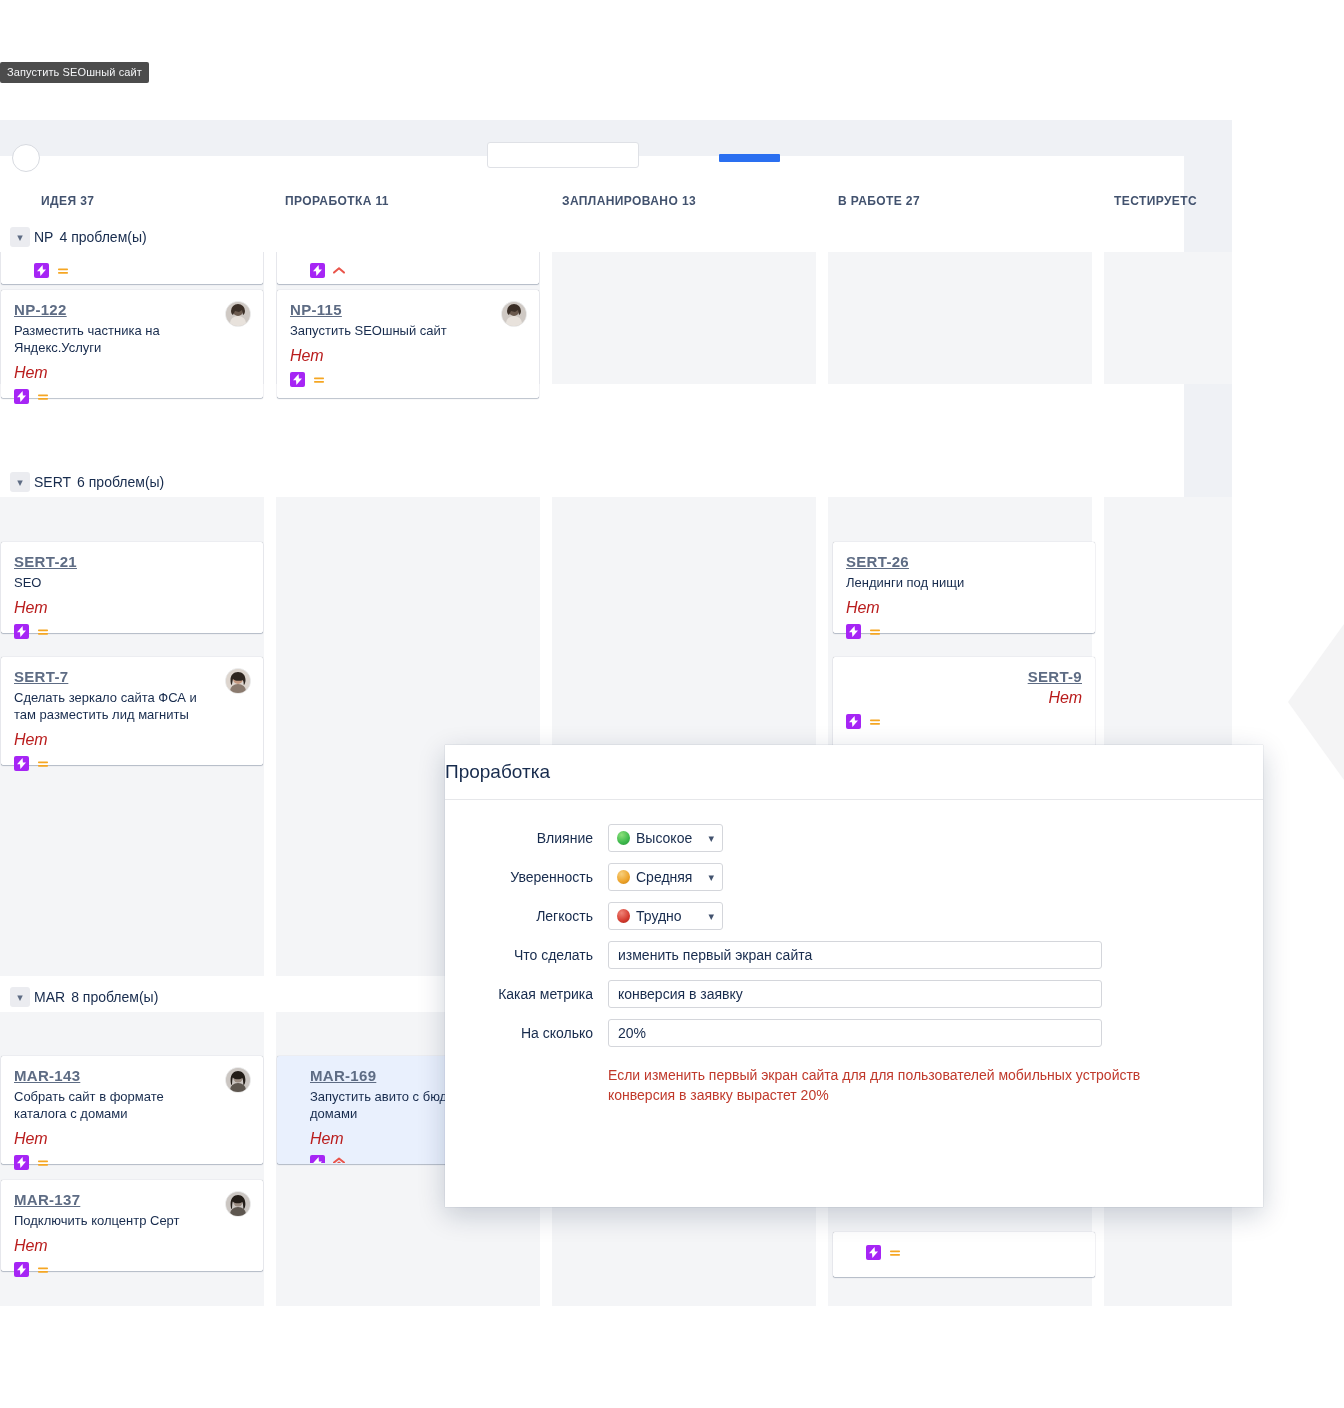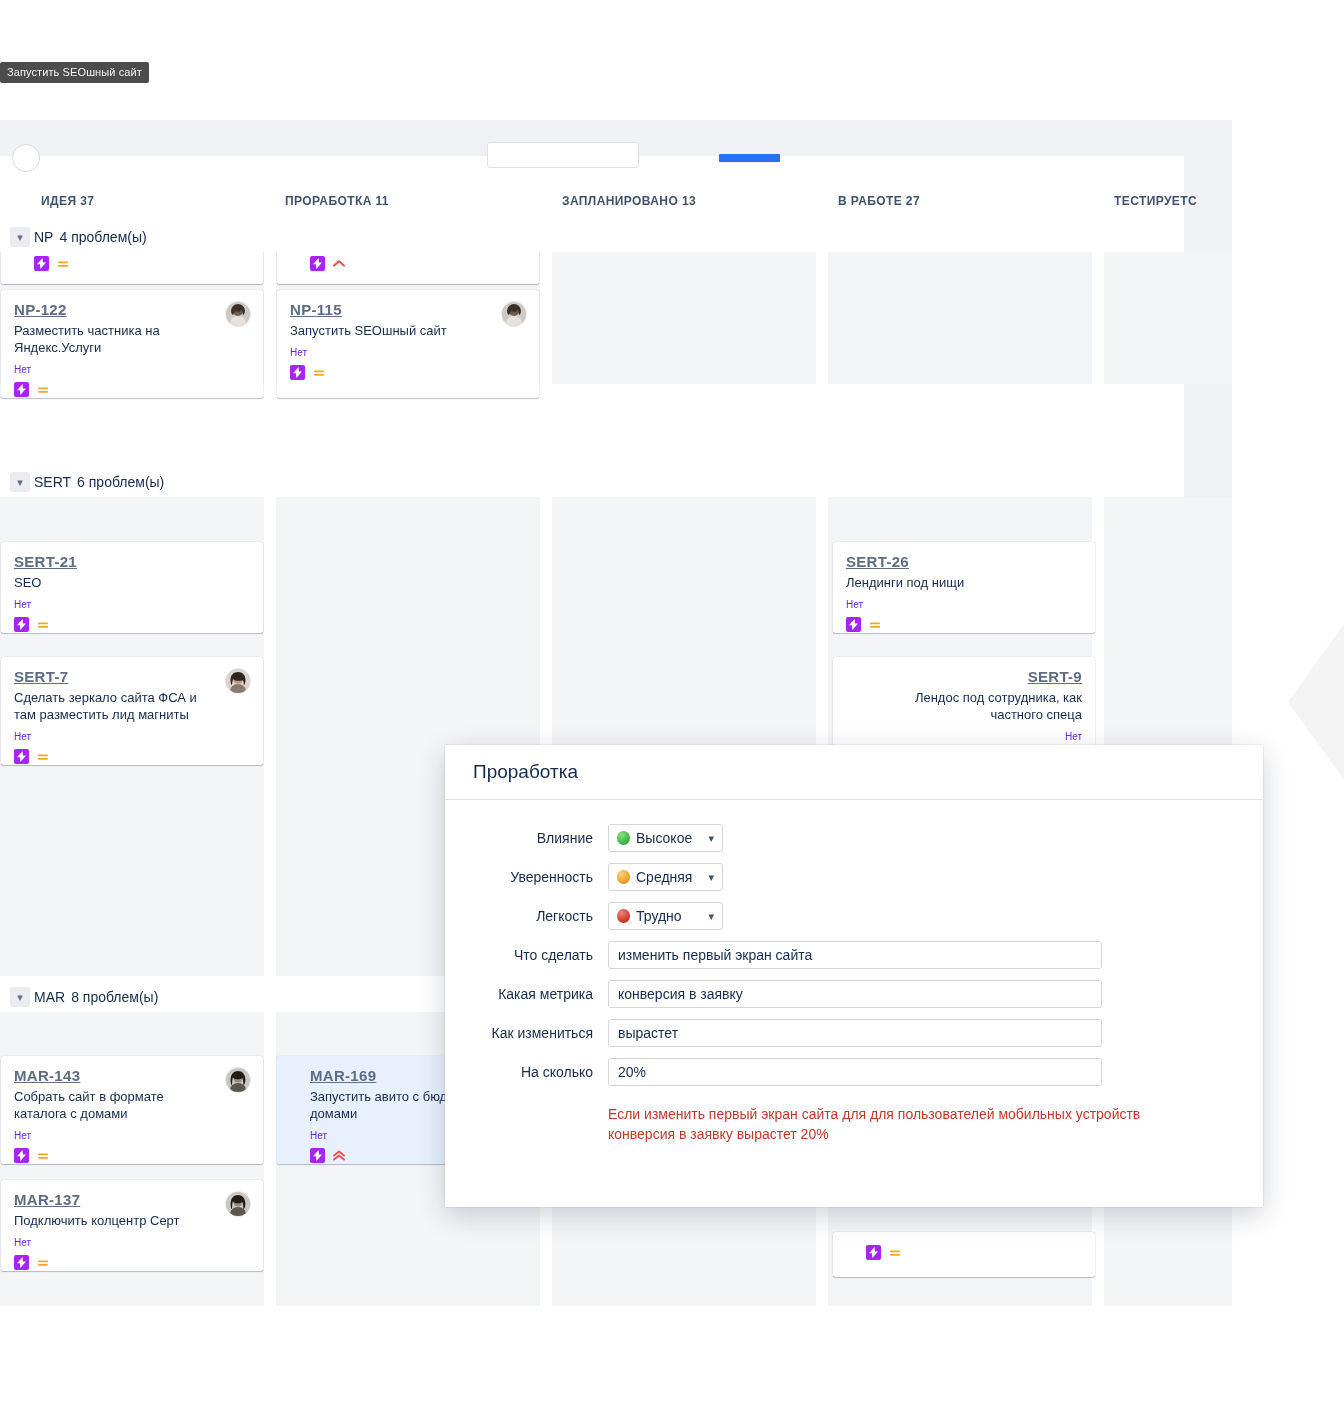--- a/index.html
+++ b/index.html
@@ -94,21 +94,21 @@
   .card-key{
     font-size:15px;font-weight:bold;color:#5e6c84;letter-spacing:.3px;
     margin-bottom:4px;
     text-decoration:underline;
   }
   .card-title{
     font-size:13px;line-height:17px;color:#172b4d;margin-bottom:8px;
     white-space:pre-line;
   }
   .card-sub{
-    font-size:10px;color:#6d28d9;margin-bottom:7px;
+    font-size:16px;font-style:italic;color:#b91c1c;margin-bottom:7px;
   }
   .card-meta{display:flex;align-items:center;gap:7px;}
   .avatar{
     position:absolute;right:11px;top:10px;width:24px;height:24px;
     border-radius:50%;overflow:hidden;background:#d8d8d8;
     border:1px solid #ececec;
   }
   .avatar svg{display:block;}
 
   
@@ -129,21 +129,21 @@
 
   
   #modal{
     position:absolute;left:445px;top:745px;width:818px;height:462px;
     background:#ffffff;
     box-shadow:0 8px 26px rgba(9,30,66,.20),0 0 1px rgba(9,30,66,.28);
     z-index:80;
   }
   #modal-header{
     height:55px;border-bottom:1px solid #e6e7ea;
-    display:flex;align-items:center;padding-left:28px;box-sizing:border-box;
+    display:flex;align-items:center;box-sizing:border-box;
   }
   #modal-title{font-size:19px;color:#172b4d;font-weight:400;}
   #modal-body{padding:24px 0 0 0;}
   .frow{
     display:flex;align-items:center;margin-bottom:11px;
   }
   .flabel{
     width:163px;text-align:right;padding-right:15px;box-sizing:border-box;
     font-size:14px;color:#172b4d;
   }
@@ -368,22 +368,20 @@
           <svg width="14" height="14" viewBox="0 0 14 14">
               <rect x="2" y="4.5" width="10" height="1.8" rx=".7" fill="#f5a623"></rect>
               <rect x="2" y="8" width="10" height="1.8" rx=".7" fill="#f5a623"></rect>
             </svg>
         </span>
       </div>
     </div>
 
     <div class="card" style="left:833px;top:475px;height:108px;text-align:right;">
       <div class="card-key">SERT-9</div>
-      <div class="card-title">Лендос под сотрудника, как
-частного спеца</div>
       <div class="card-sub">Нет</div>
       <div class="card-meta">
         <span class="ic-epic">
           <svg width="9" height="11" viewBox="0 0 9 11">
               <path d="M5.6 0 0 6.2h3L3.4 11 9 4.6H5.9z" fill="#fff"></path>
             </svg>
         </span>
         <span class="ic-pri">
           <svg width="14" height="14" viewBox="0 0 14 14">
               <rect x="2" y="4.5" width="10" height="1.8" rx=".7" fill="#f5a623"></rect>
@@ -547,24 +545,20 @@
       <div class="flabel">Что сделать</div>
       <input class="finput" type="text" value="изменить первый экран сайта" style="">
     </div>
 
 
     <div class="frow">
       <div class="flabel">Какая метрика</div>
       <input class="finput" type="text" value="конверсия в заявку" style="">
     </div>
 
-    <div class="frow">
-      <div class="flabel">Как измениться</div>
-      <input class="finput" type="text" value="вырастет" style="">
-    </div>
 
     <div class="frow">
       <div class="flabel">На сколько</div>
       <input class="finput" type="text" value="20%" style="">
     </div>
 
     <div id="hypothesis">Если изменить первый экран сайта для для пользователей мобильных устройств конверсия в заявку вырастет 20%</div>
 
   </div>
 </div>

